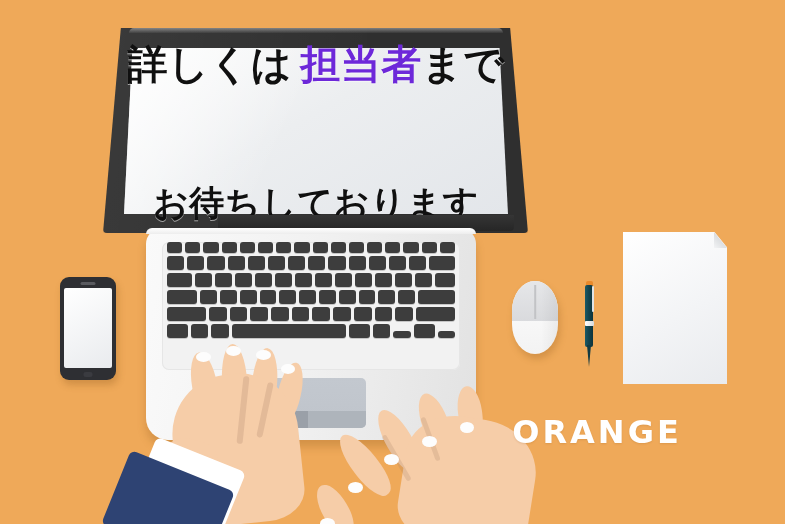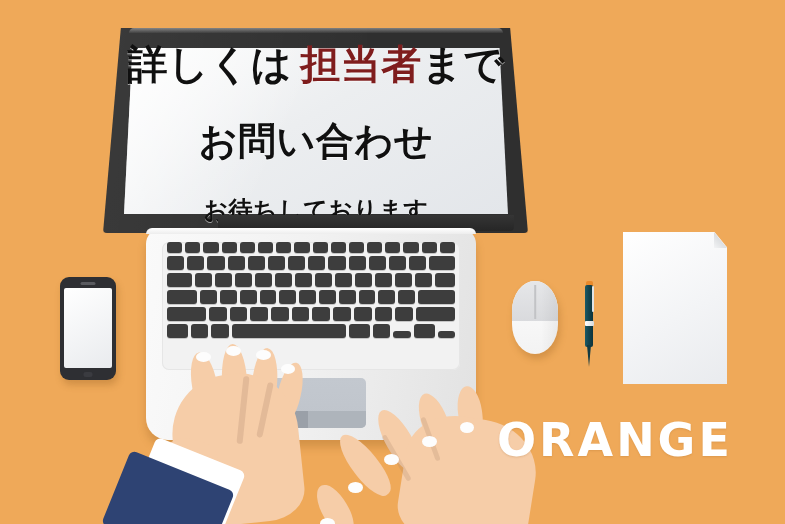--- a/index.html
+++ b/index.html
@@ -50,22 +50,22 @@
     align-items:center;text-align:center;pointer-events:none;
   }
   .sline{
     font-family:"DejaVu Sans","Liberation Sans",sans-serif;
     font-weight:700;color:#101010;line-height:1.02;
     letter-spacing:.5px;white-space:nowrap;
     text-shadow:0 1px 0 rgba(255,255,255,.55);
   }
   .sline.l1{font-size:40px;}
   .sline.l2{font-size:38px;}
-  .sline.l3{font-size:24px;}
-  .hl{color:#7f1d1d;margin-left:8px;}
+  .sline.l3{font-size:35px;}
+  .hl{color:#6d28d9;margin-left:8px;}
 
   .hinge{
     position:absolute;left:218px;top:215px;width:296px;height:16px;
     background:linear-gradient(#353535,#262626);
     border-radius:0 0 4px 4px;
   }
 
   .base{
     position:absolute;left:146px;top:228px;width:330px;height:212px;
     background:linear-gradient(100deg,#fafafa 0%,#f1f1f1 48%,#e2e2e2 100%);
@@ -250,42 +250,41 @@
   #hr-c2{left:98px;top:20px;width:5px;height:46px;transform:rotate(-20deg);}
 
   
   #brand{
     position:absolute;left:497px;top:412px;width:200px;
     text-align:center;color:#ffffff;
     font-family:"DejaVu Sans","Liberation Sans",sans-serif;
     font-weight:700;letter-spacing:3px;line-height:1.25;
     text-shadow:0 1px 2px rgba(150,90,30,.20);
   }
-  #brand .b1{font-size:46px;}
+  #brand .b1{font-size:32px;}
   #brand .b2{font-size:34px;}
 </style>
 </head>
 <body>
 
 <div id="scene">
 
   <div id="laptop">
 
     <div class="lid">
       <div class="lid-top-hi"></div>
       <div class="lid-gloss"></div>
     </div>
 
     <div class="screen">
       <div class="screen-sheen"></div>
     </div>
 
     <div class="screen-text">
       <div class="sline l1"><span>詳しくは</span><span class="hl">担当者</span><span>まで</span></div>
-      <div class="sline l2">お問い合わせ</div>
       <div class="sline l3">お待ちしております</div>
     </div>
 
     <div class="hinge"></div>
 
     <div class="base">
       <div class="base-lip"></div>
 
       <div class="kb">
         <div class="krow r1">

